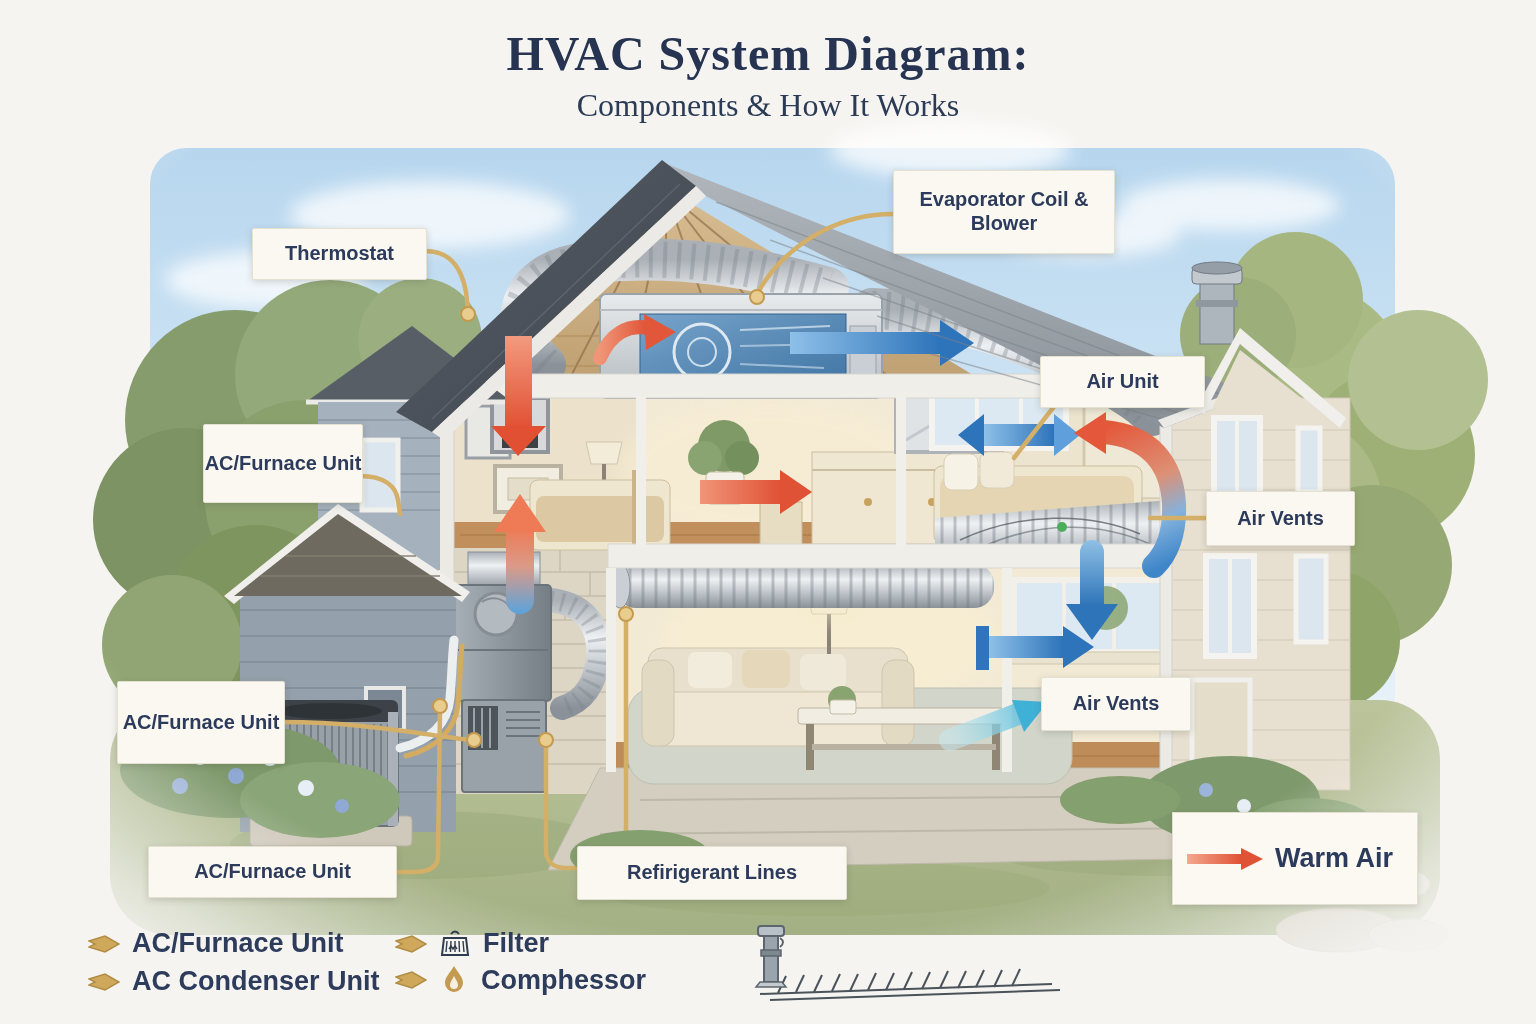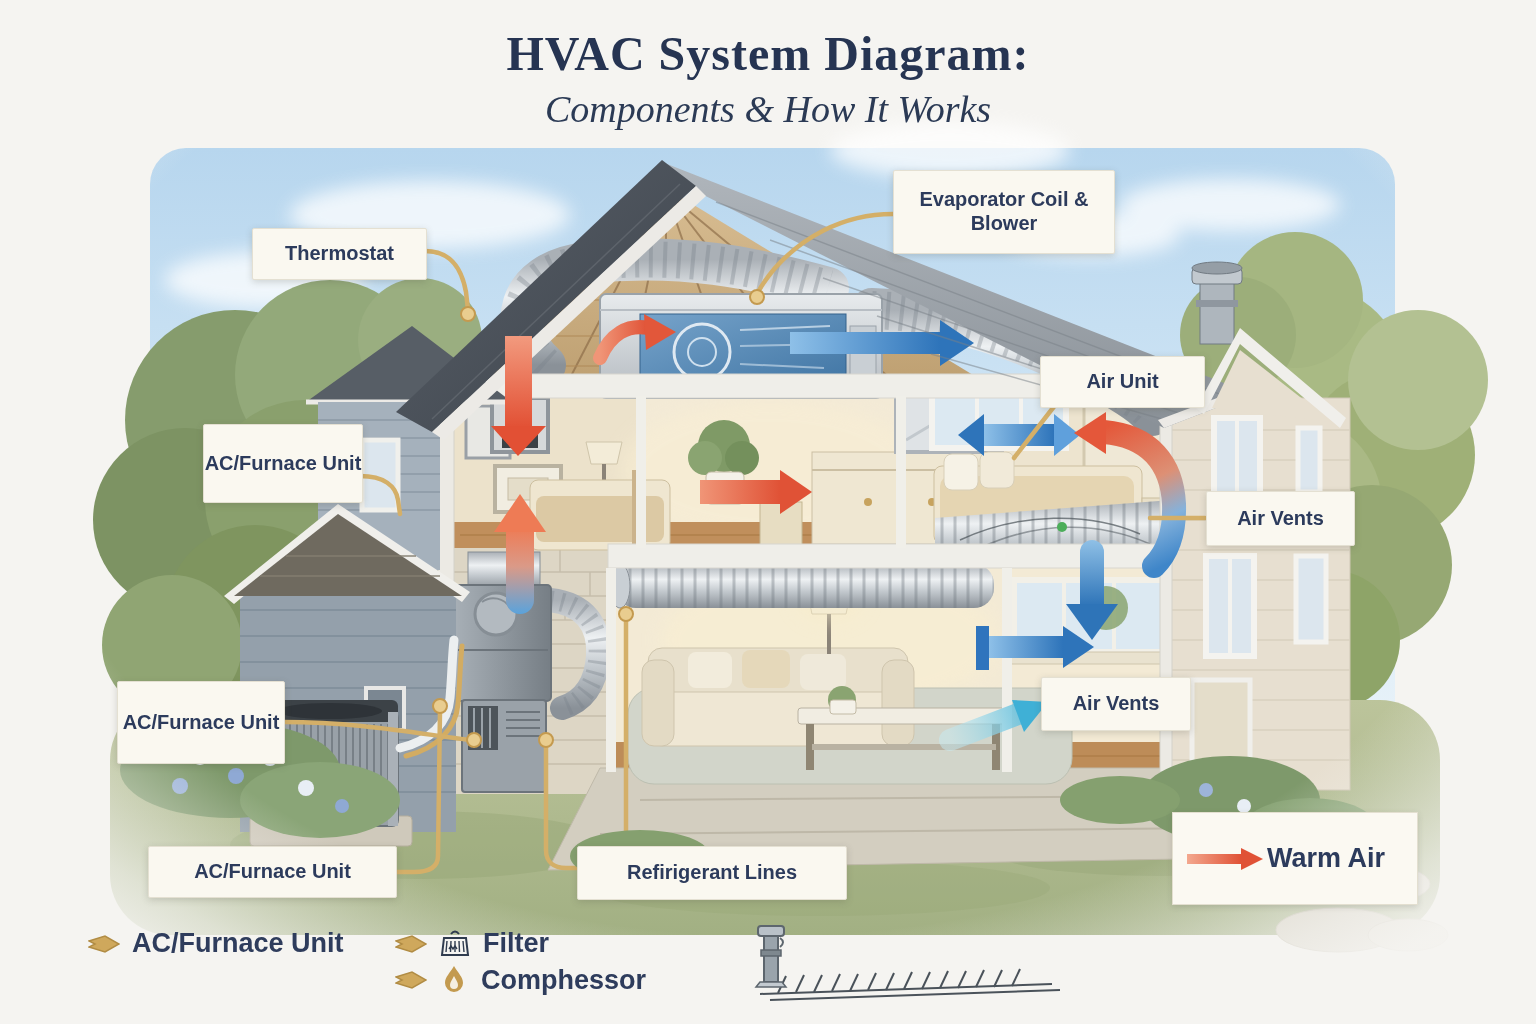--- a/index.html
+++ b/index.html
@@ -2,31 +2,31 @@
 <html><head>
 <meta charset="utf-8">
 <style>
   html,body{margin:0;padding:0;background:#f5f4f1;}
   .stage{position:relative;width:1536px;height:1024px;overflow:hidden;background:#f5f4f1;
          font-family:"Liberation Sans",sans-serif;}
   .scene{position:absolute;left:0;top:0;}
   .titlewrap{position:absolute;left:0;top:26px;width:100%;text-align:center;z-index:30;}
   .title-main{margin:0;font-family:"Liberation Serif",serif;font-weight:700;font-size:48px;
               letter-spacing:1px;color:#263452;}
-  .title-sub{margin:6px 0 0 0;font-family:"Liberation Serif",serif;font-weight:400;font-size:38px;
-             color:#2b3a55;font-style:italic;}
+  .title-sub{margin:6px 0 0 0;font-family:"Liberation Serif",serif;font-weight:400;font-size:32px;
+             color:#2b3a55;}
   .lbl{position:absolute;z-index:25;background:#faf8f0;border:1px solid #e4e0d2;
        box-shadow:0 2px 7px rgba(80,80,70,.22);color:#2c3b5c;font-weight:600;
        display:flex;align-items:center;justify-content:center;text-align:center;
        font-size:20px;line-height:1.18;border-radius:2px;}
   .airlegend{position:absolute;left:1172px;top:812px;width:246px;height:93px;z-index:25;
              background:#fbf9f2;border:1px solid #e3dfd0;box-shadow:0 2px 6px rgba(80,80,70,.18);
              display:flex;flex-direction:column;justify-content:center;gap:8px;padding-left:14px;
              box-sizing:border-box;}
-  .airrow{display:flex;align-items:center;gap:4px;color:#2c3b5c;font-weight:600;font-size:27px;}
+  .airrow{display:flex;align-items:center;gap:12px;color:#2c3b5c;font-weight:600;font-size:27px;}
   .bitem{position:absolute;display:flex;align-items:center;gap:12px;color:#2e3c5c;
          font-weight:600;font-size:27px;z-index:25;}
   .hatch{position:absolute;z-index:24;}
 </style>
 </head>
 <body>
 
 <div class="stage">
 
 <svg class="scene" width="1536" height="1024" viewBox="0 0 1536 1024">
@@ -579,20 +579,26 @@
     </svg>
     <span>Warm Air</span>
   </div>
 </div>
 
 <div class="bitem" style="left:88px;top:928px">
   <svg width="32" height="18" viewBox="0 0 32 18">
     <path d="M1 6 L17 1 L31 9 L17 17 L1 12 L7 9 Z" fill="#cfa85c" stroke="#b18c44" stroke-width="1.5"></path>
   </svg>
   <span>AC/Furnace Unit</span>
+</div>
+<div class="bitem" style="left:88px;top:966px">
+  <svg width="32" height="18" viewBox="0 0 32 18">
+    <path d="M1 6 L17 1 L31 9 L17 17 L1 12 L7 9 Z" fill="#cfa85c" stroke="#b18c44" stroke-width="1.5"></path>
+  </svg>
+  <span>AC Condenser Unit</span>
 </div>
 <div class="bitem" style="left:395px;top:928px">
   <svg width="32" height="18" viewBox="0 0 32 18">
     <path d="M1 6 L17 1 L31 9 L17 17 L1 12 L7 9 Z" fill="#cfa85c" stroke="#b18c44" stroke-width="1.5"></path>
   </svg>
   <svg width="32" height="30" viewBox="0 0 32 30">
     <path d="M12 5 Q16 0 20 5" fill="none" stroke="#2f3b4e" stroke-width="2"></path>
     <polygon points="5,9 27,9 29,26 3,26" fill="none" stroke="#2f3b4e" stroke-width="2"></polygon>
     <g stroke="#2f3b4e" stroke-width="1.4">
       <line x1="8" y1="12" x2="7" y2="23"></line>

